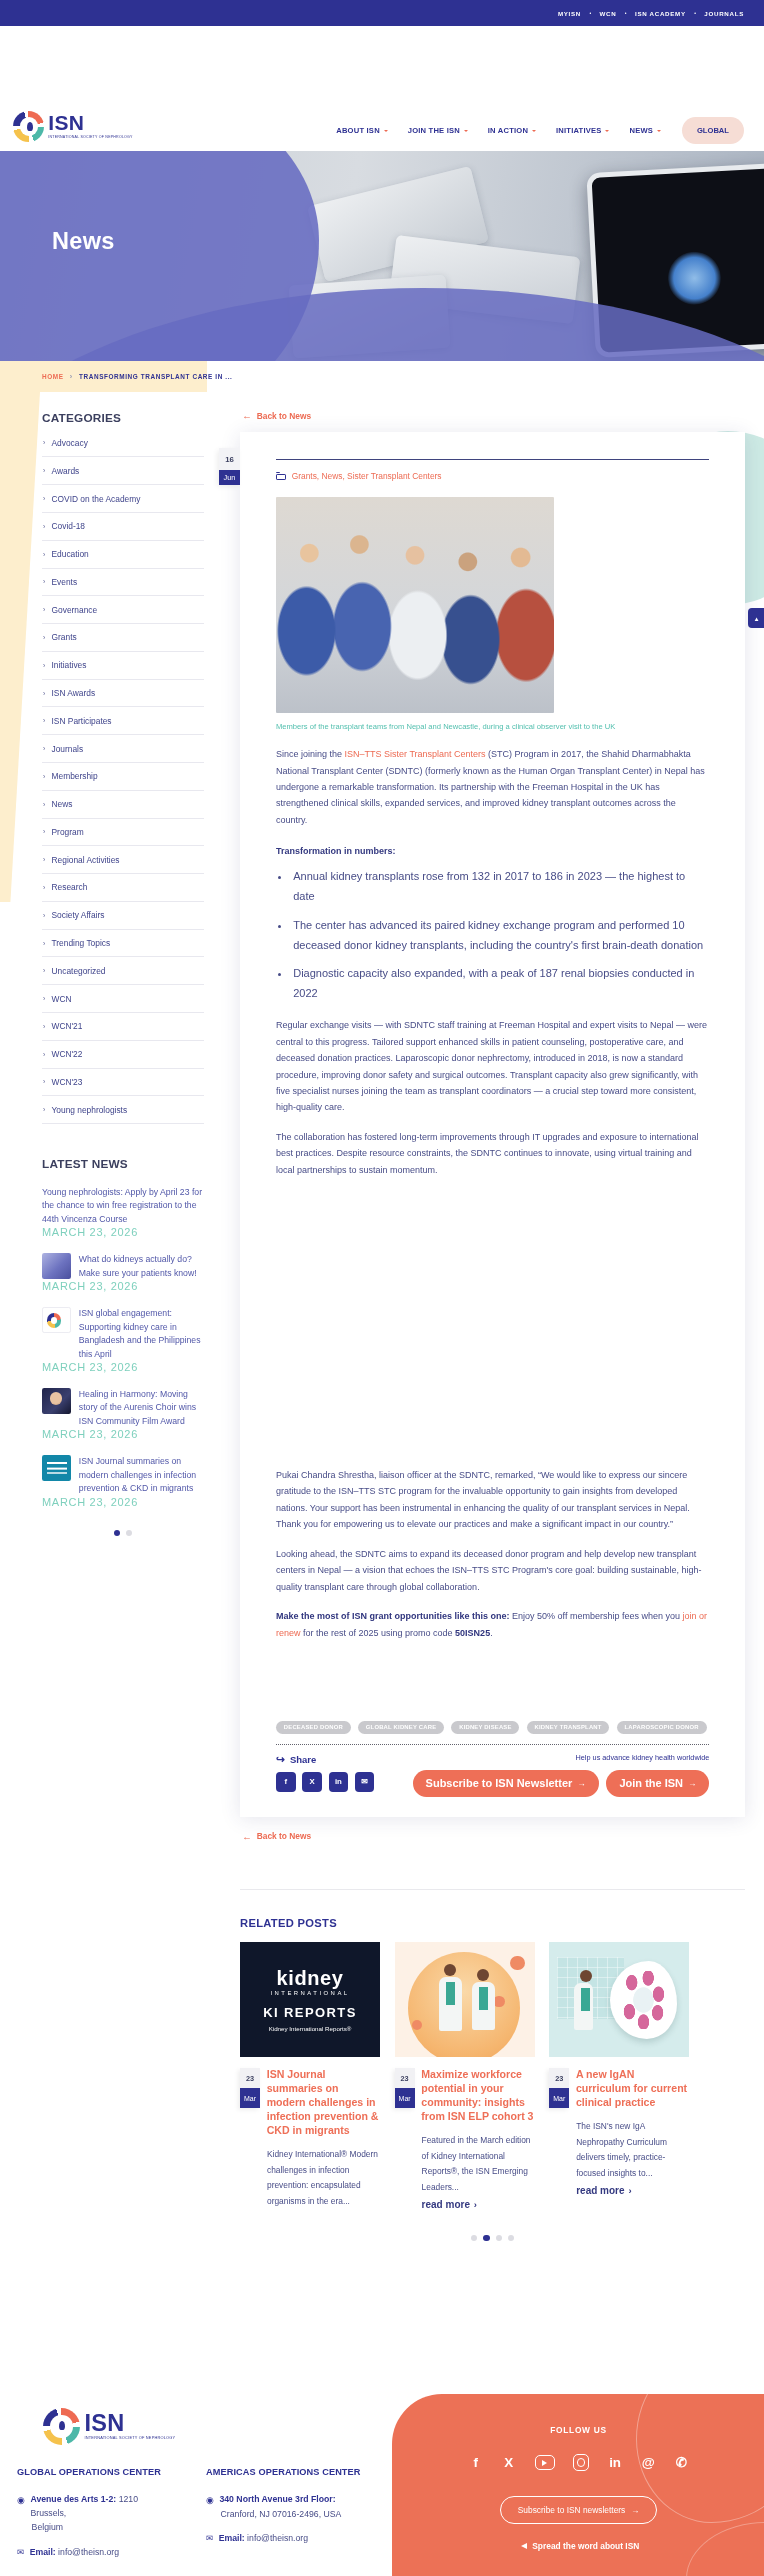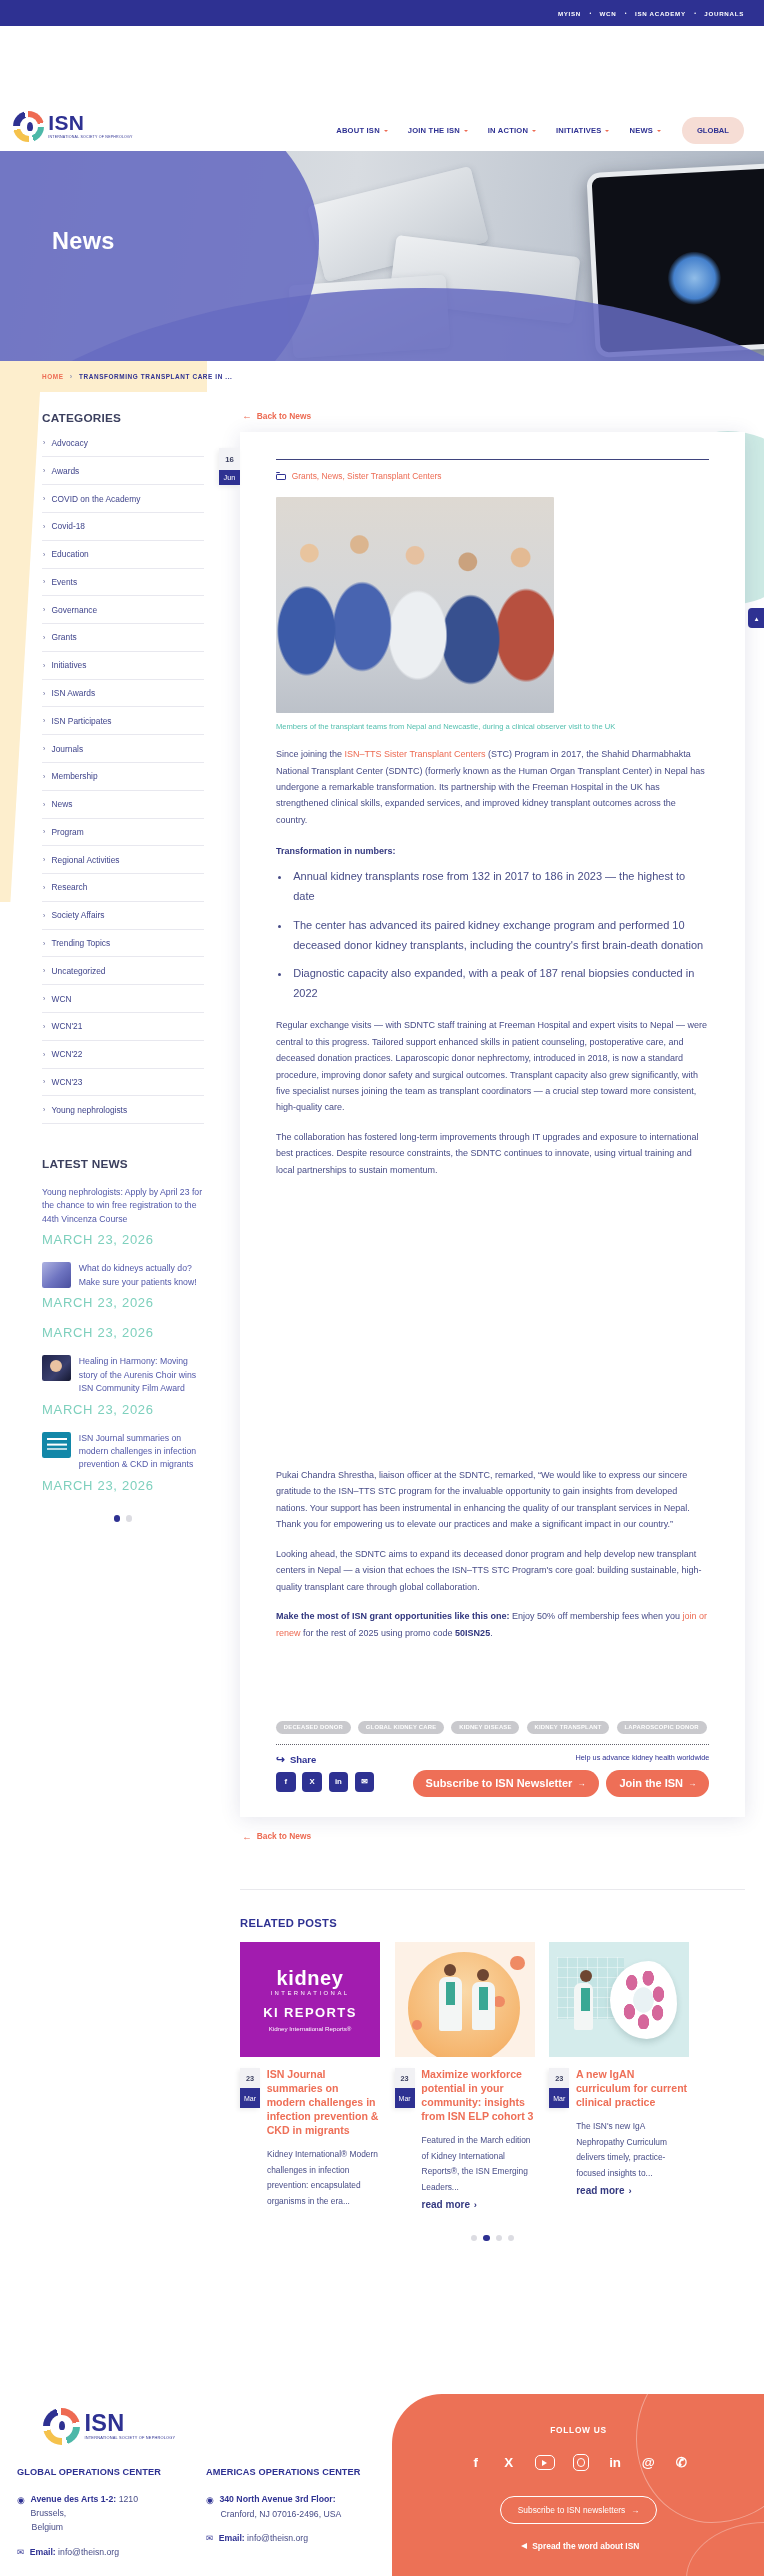--- a/index.html
+++ b/index.html
@@ -64,21 +64,21 @@
   .t-purple{background:linear-gradient(135deg,#aeb3e2 0%,#6d73c0 55%,#4a4f9e 100%);}
   .t-logo{background:#fff;border:0.6px solid #ececf2;}
   .t-logo::after{content:"";position:absolute;left:3.9px;top:5px;width:14.6px;height:14.6px;border-radius:50%;
     background:conic-gradient(#ee6a52 0 80deg,#4db8a8 80deg 170deg,#f5c24c 170deg 260deg,#2e3192 260deg 360deg);}
   .t-logo::before{content:"";position:absolute;left:7.8px;top:9px;width:6.7px;height:6.7px;background:#fff;border-radius:50%;z-index:1;}
   .t-photo{background:linear-gradient(135deg,#20244a 0%,#3a3f6e 60%,#14172f 100%);}
   .t-photo::after{content:"";position:absolute;left:7.8px;top:4.5px;width:12.3px;height:12.3px;border-radius:50%;background:radial-gradient(circle at 45% 40%,#e9c3a2 0 60%,#b58a68 100%);}
   .t-kidney{background:#1287a8;}
   .t-kidney::after{content:"";position:absolute;left:4.5px;top:6.7px;right:4.5px;height:2.2px;background:#fff;box-shadow:0 5.6px 0 #fff,0 10px 0 rgba(255,255,255,.7);}
   .ni-title{font-size:8.7px;color:#5157a8;line-height:1.55;}
-  .ni-date{margin-top:6px;font-size:13px;color:#7ed0bd;letter-spacing:0.7px;}
+  .ni-date{margin-top:0;font-size:11px;color:#7ed0bd;letter-spacing:0.7px;}
   .dots{display:flex;gap:6.2px;justify-content:center;margin:22.4px 0 5.6px;}
   .dot{width:6.2px;height:6.2px;border-radius:50%;background:#dcdce2;cursor:pointer;}
   .dot.active{background:#2e3192;}
 
   
   .content{flex:1;position:relative;z-index:2;}
   .backlink{color:#ed6b53;font-size:8.4px;font-weight:bold;display:inline-flex;align-items:center;gap:5px;margin:0 0 11.2px 2.2px;}
   .backlink::before{content:"←";font-size:9.5px;}
   .card{background:#fff;box-shadow:0 1.7px 19px rgba(45,48,110,.13);position:relative;padding:27px 36px 14.6px;}
   .datebadge{position:absolute;left:-21px;top:15.7px;width:21px;box-shadow:-2.2px 2.2px 5.6px rgba(0,0,0,.08);}
@@ -127,21 +127,21 @@
   .ctas{display:flex;gap:7.8px;}
   .cta{background:#ee6f57;color:#fff;border-radius:13.4px;padding:7.8px 13px;font-size:11px;font-weight:bold;display:inline-flex;align-items:center;gap:5px;cursor:pointer;}
   .cta::after{content:"→";font-size:8.4px;}
 
   
   .rel-rule{border:none;border-top:0.6px solid #e9e9ed;margin:36px 0 0;}
   .related h2{font-size:11.2px;color:#2e3192;letter-spacing:0.3px;margin:27px 0 13.4px;}
   .rel-grid{display:flex;gap:14.6px;}
   .rel-card{width:140px;cursor:pointer;}
   .rel-img{height:115px;position:relative;overflow:hidden;}
-  .ri-ki{background:#a21caf;color:#fff;display:flex;flex-direction:column;align-items:center;justify-content:center;text-align:center;}
+  .ri-ki{background:#0f172a;color:#fff;display:flex;flex-direction:column;align-items:center;justify-content:center;text-align:center;}
   .ki-big{font-size:20px;font-weight:bold;letter-spacing:0.6px;line-height:1;}
   .ki-int{font-size:5.9px;letter-spacing:2.5px;margin-top:2.2px;}
   .ki-rep{font-size:13px;font-weight:bold;letter-spacing:1.4px;margin-top:9px;}
   .ki-sub{font-size:6.2px;margin-top:5px;}
   .ri-doctors{background:#fdf1e6;}
   .ri-doctors::before{content:"";position:absolute;left:13.4px;top:10px;width:112px;height:112px;border-radius:50%;background:radial-gradient(circle at 50% 35%,#fad9a8 0%,#f5b56e 70%,#efa158 100%);}
   .doc{position:absolute;width:23.5px;height:54px;background:#f3f6f5;border-radius:6.7px 6.7px 2.2px 2.2px;}
   .doc::before{content:"";position:absolute;left:5.6px;top:-13.4px;width:12.3px;height:12.3px;border-radius:50%;background:#6e4632;}
   .doc::after{content:"";position:absolute;left:7.3px;top:4.5px;width:9px;height:23.5px;background:#3aa894;}
   .doc.d1{left:44px;top:35px;}
@@ -397,20 +397,24 @@
             <div class="ni-date">MARCH 23, 2026</div>
           </div>
           <div class="news-item">
             <div class="ni-top">
               <div class="thumb t-purple"></div>
               <div class="ni-title">What do kidneys actually do? Make sure your patients know!</div>
             </div>
             <div class="ni-date">MARCH 23, 2026</div>
           </div>
           <div class="news-item">
+            <div class="ni-top">
+              <div class="thumb t-logo"></div>
+              <div class="ni-title">ISN global engagement: Supporting kidney care in Bangladesh and the Philippines this April</div>
+            </div>
             <div class="ni-date">MARCH 23, 2026</div>
           </div>
           <div class="news-item">
             <div class="ni-top">
               <div class="thumb t-photo"></div>
               <div class="ni-title">Healing in Harmony: Moving story of the Aurenis Choir wins ISN Community Film Award</div>
             </div>
             <div class="ni-date">MARCH 23, 2026</div>
           </div>
           <div class="news-item">

